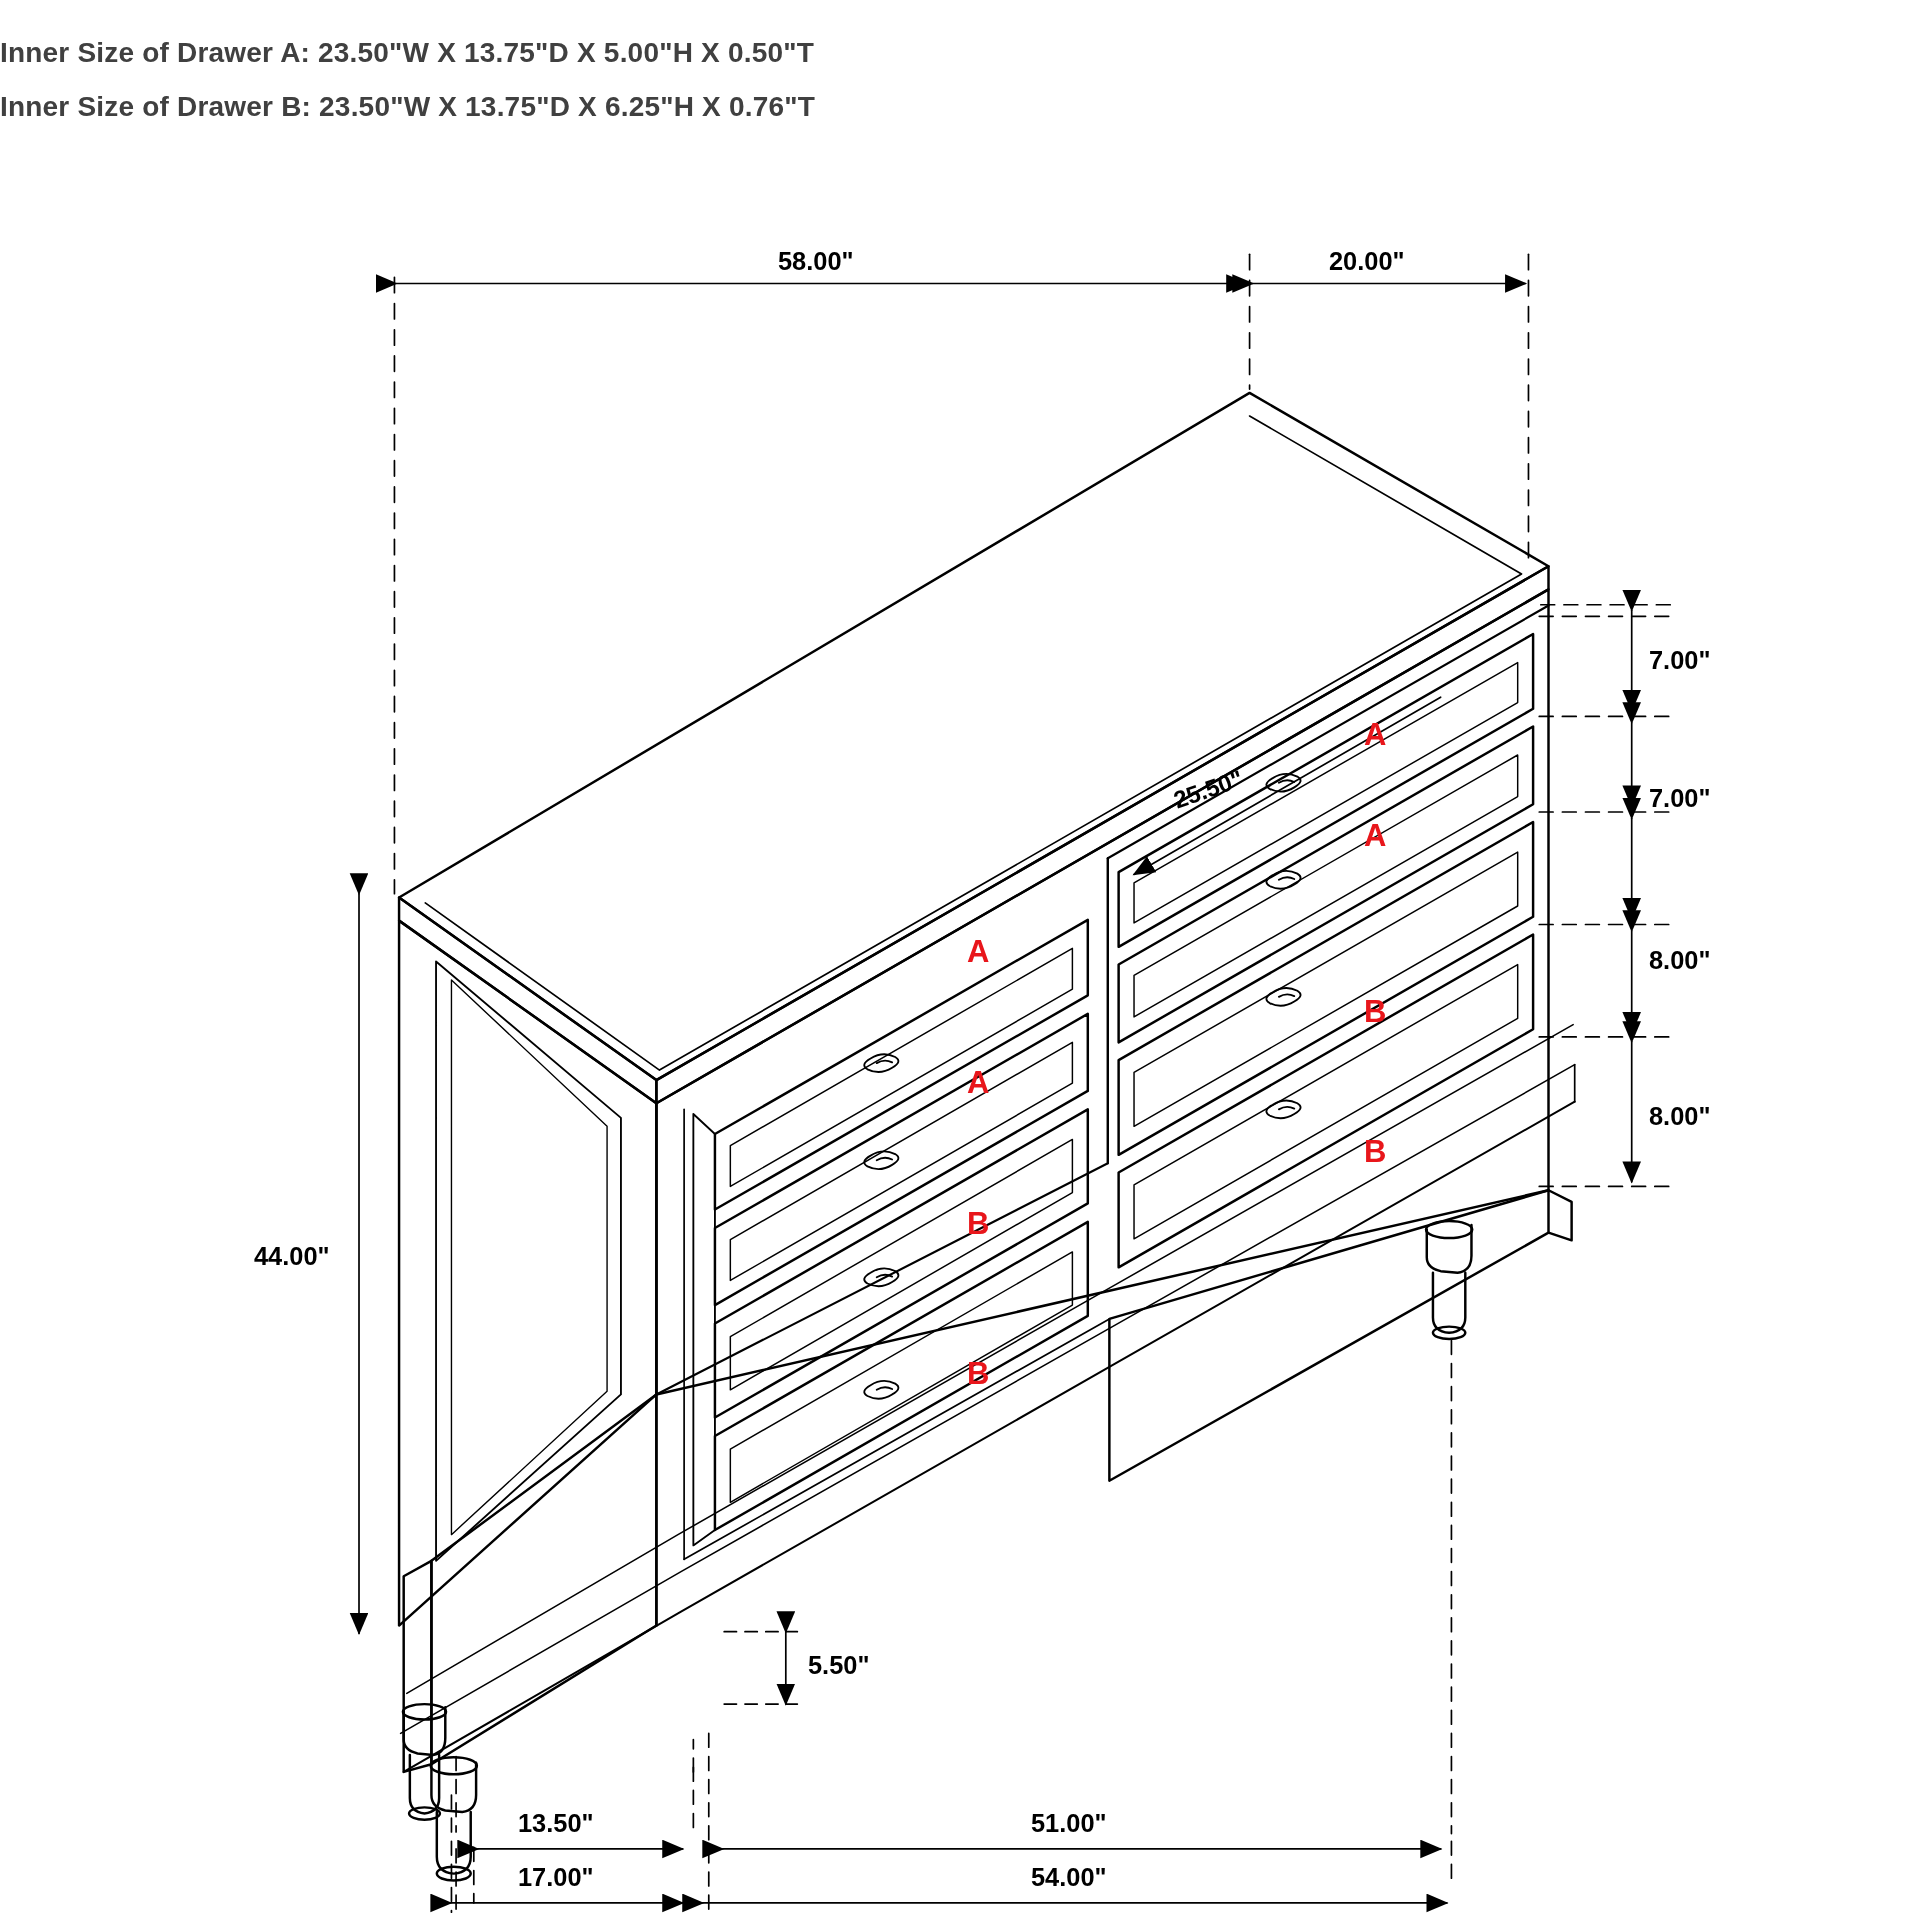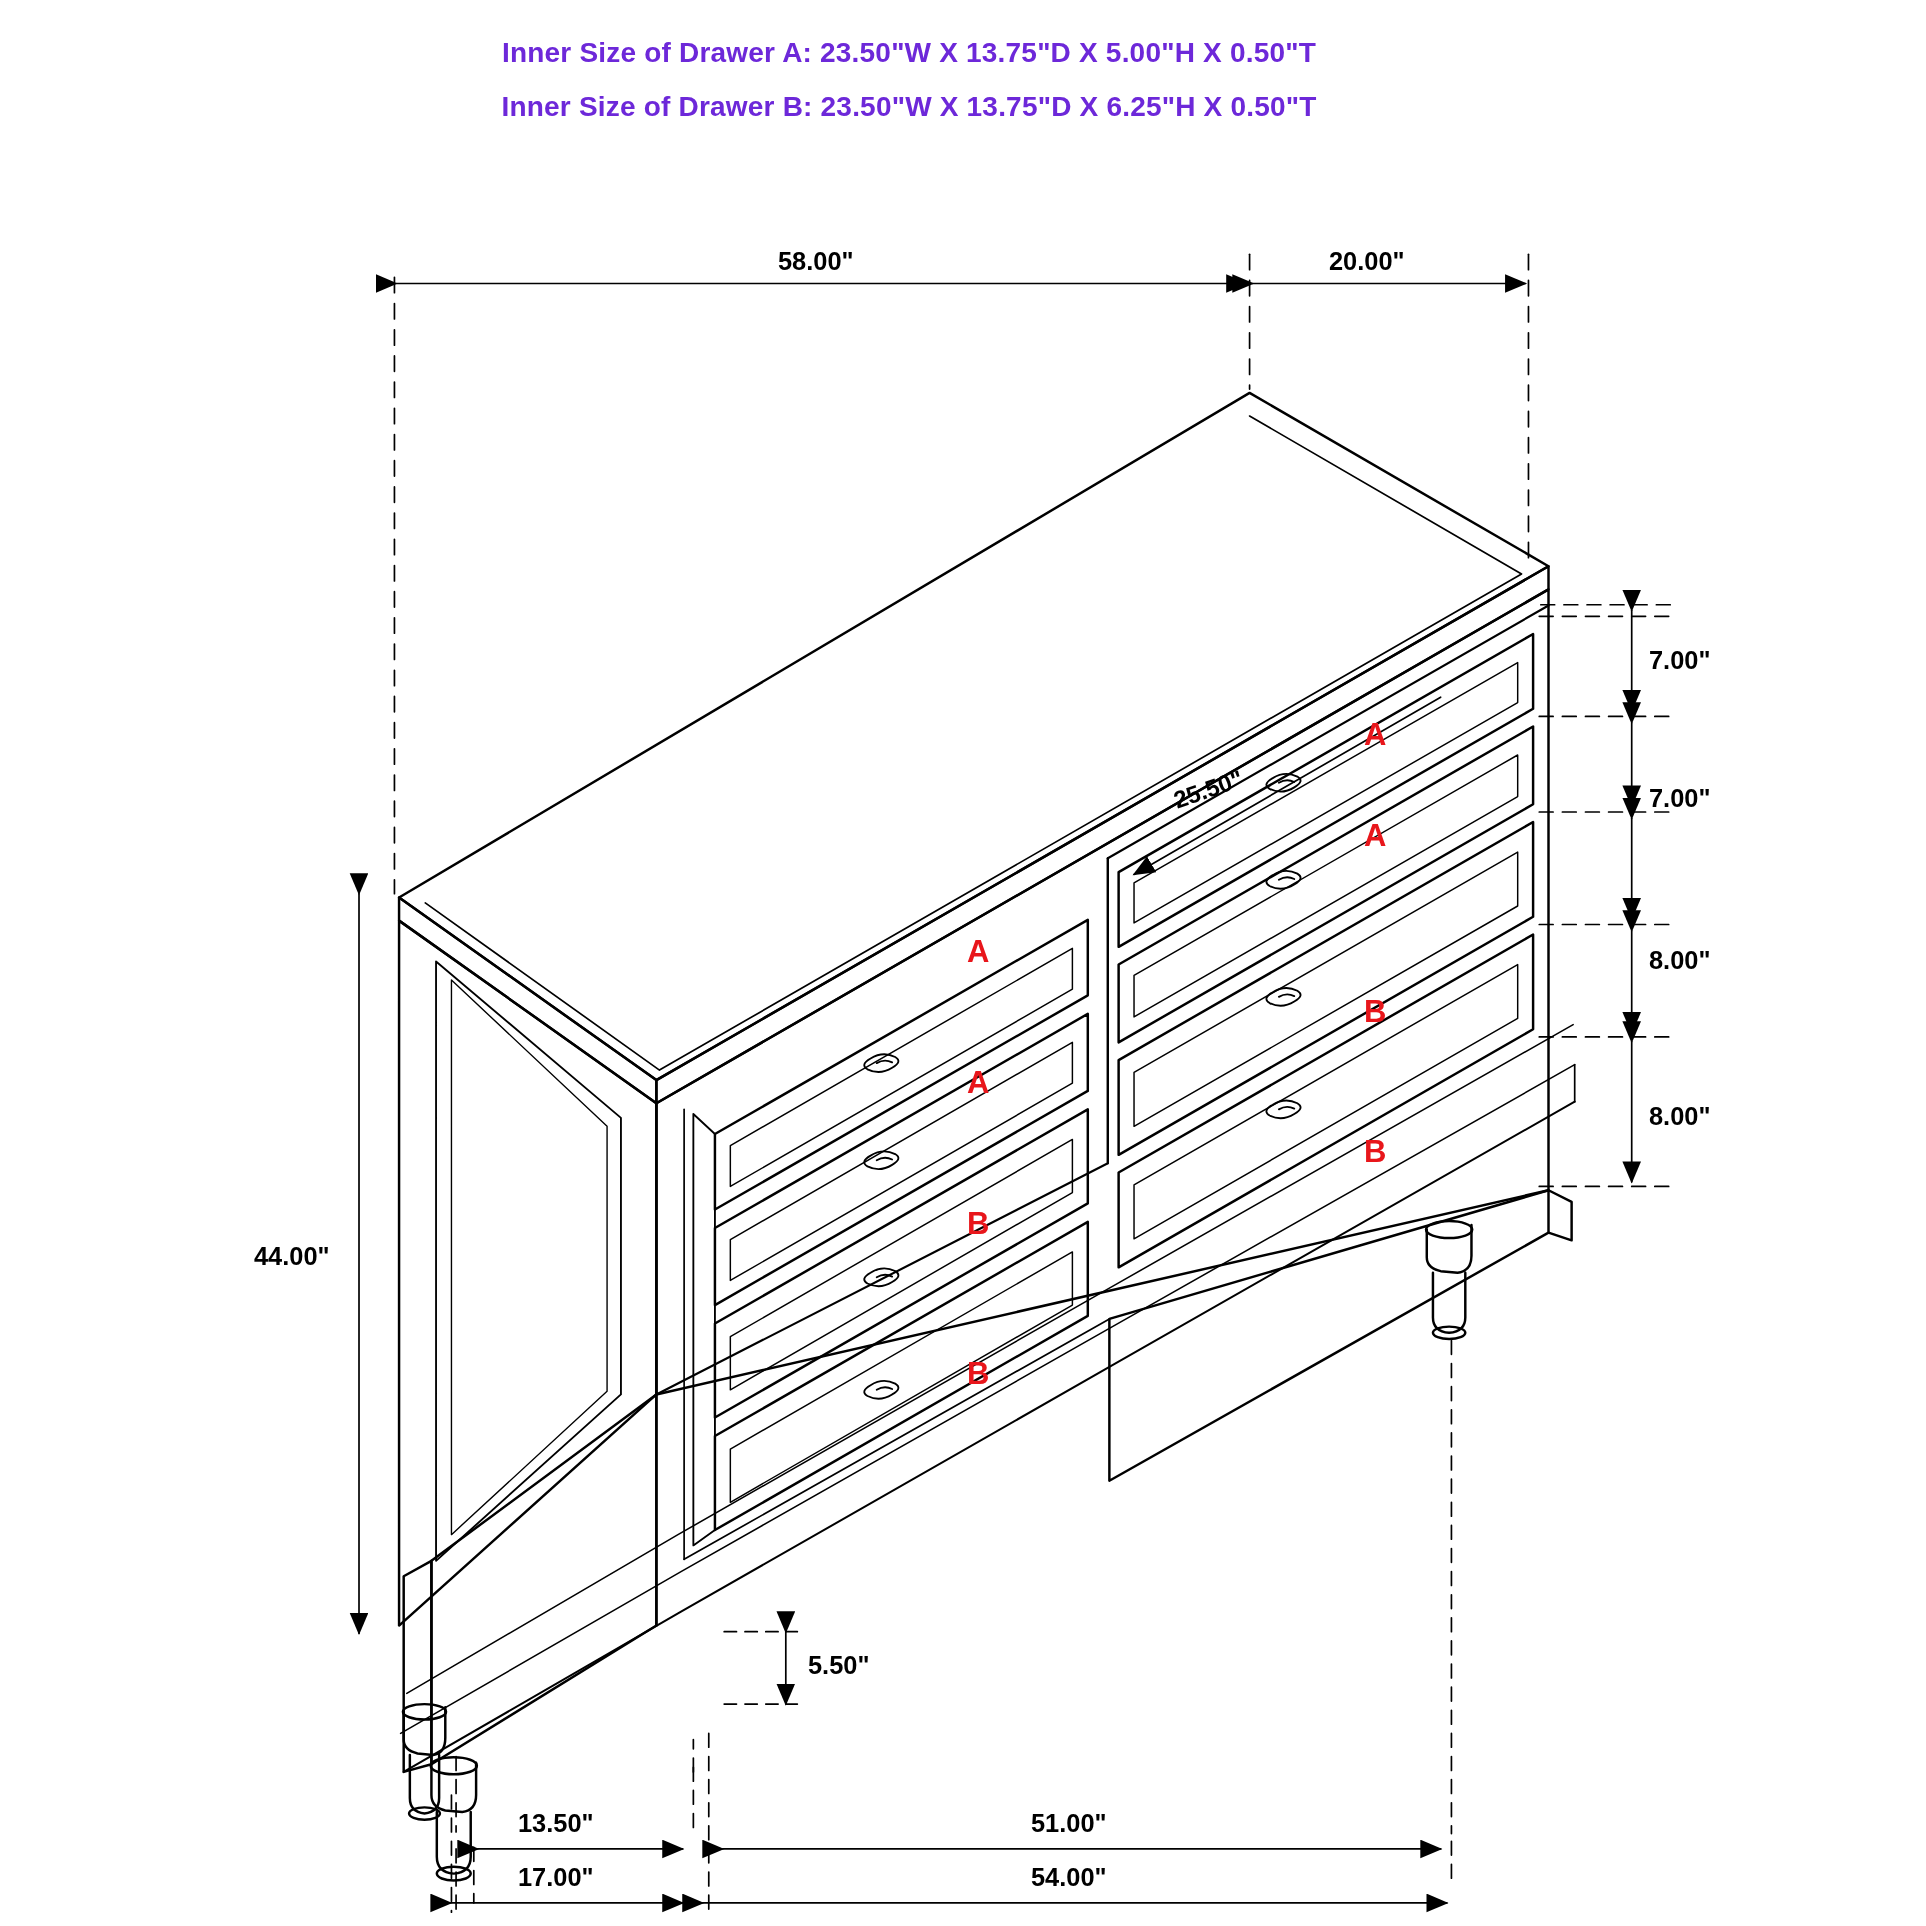--- a/index.html
+++ b/index.html
@@ -21,22 +21,21 @@
     height: 1926px;
   }
   .hdr {
     position: absolute;
     left: 0; top: 0;
     width: 1926px;
   }
   .hdr-line {
     font-size: 28px;
     font-weight: bold;
-    color: #6d28d9;
-    text-align: center;
+    color: #404040;
     letter-spacing: 0.2px;
     white-space: nowrap;
   }
   #hdr1 { position: absolute; top: 37px; left: 0; width: 1818px; }
   #hdr2 { position: absolute; top: 91px; left: 0; width: 1818px; }
 
   svg.draw {
     position: absolute;
     left: 0; top: 0;
     width: 1926px;
@@ -66,21 +65,21 @@
     transform-origin: left top;
   }
 </style>
 </head>
 <body>
 
 <div id="stage">
 
   <div class="hdr">
     <div id="hdr1" class="hdr-line">Inner Size of Drawer A: 23.50"W X 13.75"D X 5.00"H X 0.50"T</div>
-    <div id="hdr2" class="hdr-line">Inner Size of Drawer B: 23.50"W X 13.75"D X 6.25"H X 0.50"T</div>
+    <div id="hdr2" class="hdr-line">Inner Size of Drawer B: 23.50"W X 13.75"D X 6.25"H X 0.76"T</div>
   </div>
 
   <svg class="draw" viewBox="0 0 2500 2500">
     <g fill="none" stroke="#000" stroke-width="3.2" stroke-linejoin="round" stroke-linecap="round">
 
       <path d="M 1622 510 L 2010 735 L 852 1402 L 518 1165 Z"></path>
 
       <path d="M 2010 735 L 2010 765 L 852 1432 L 852 1402 Z"></path>
       <path d="M 852 1402 L 852 1432 L 518 1195 L 518 1165 Z"></path>
 

